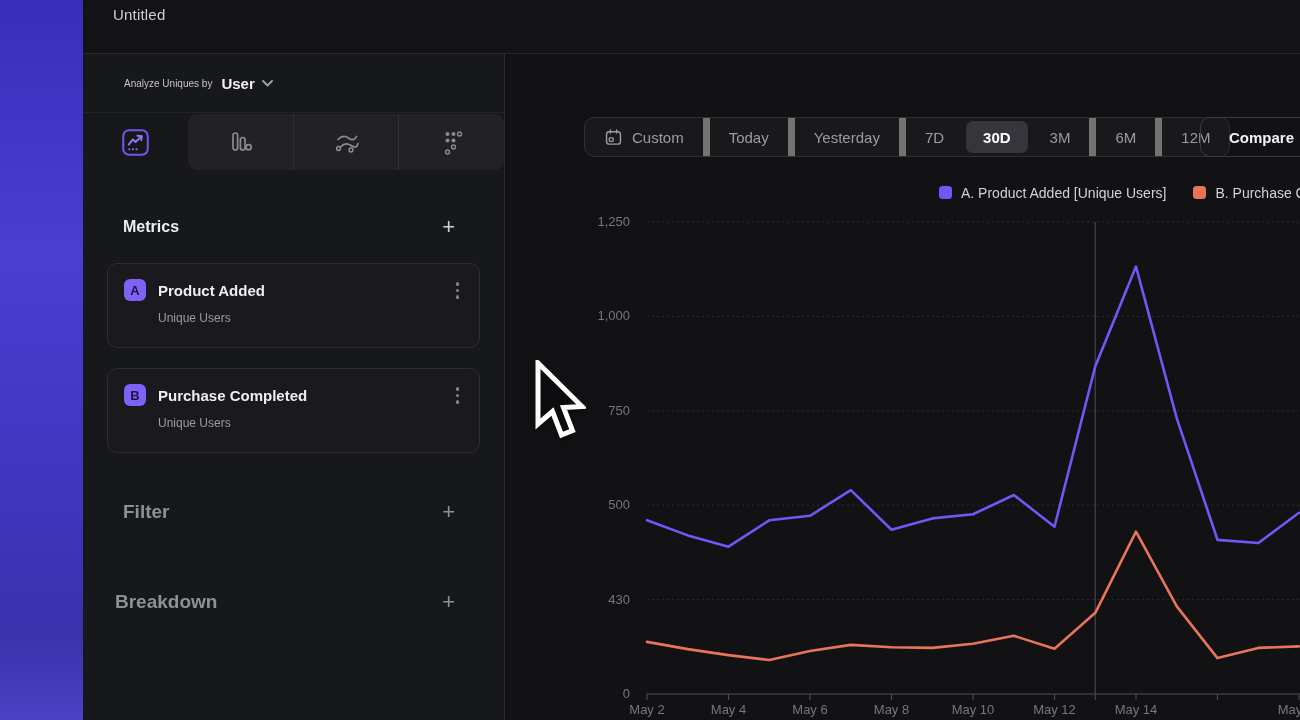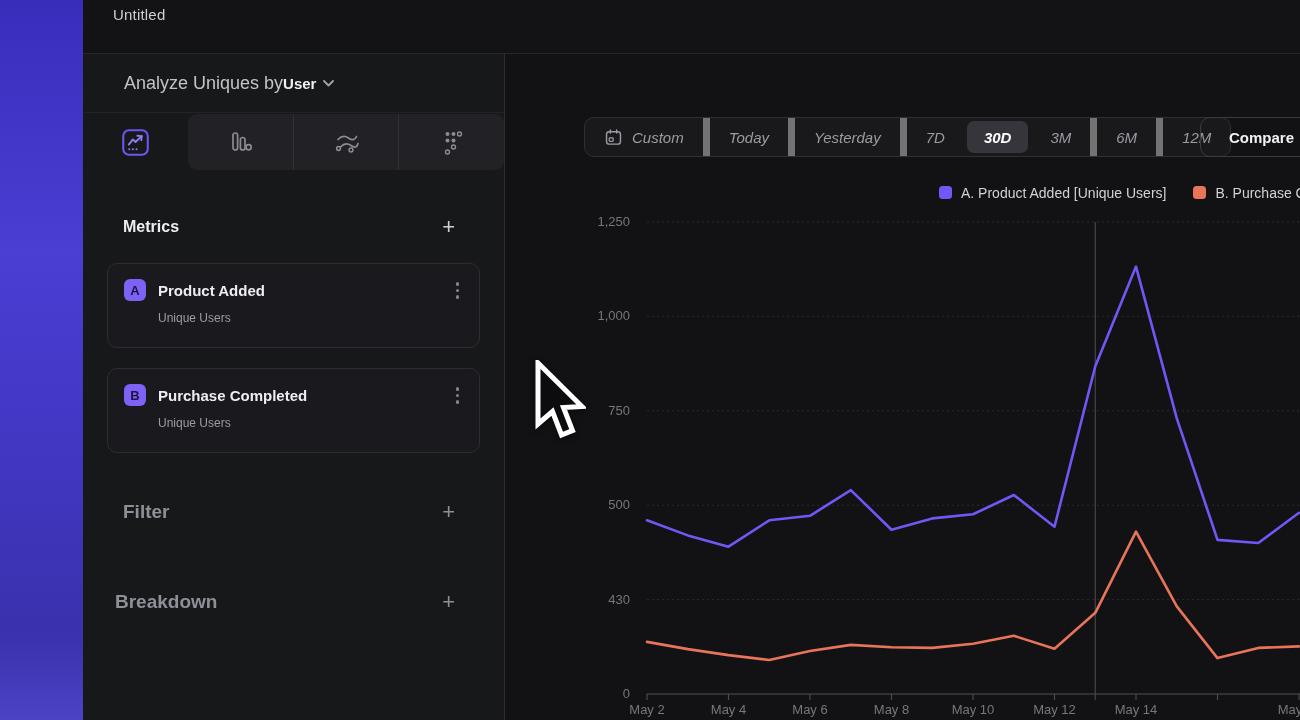--- a/index.html
+++ b/index.html
@@ -14,22 +14,22 @@
   
   .topbar { position:absolute; left:83px; top:0; width:1217px; height:54px;
     background:#131316; border-bottom:1px solid #26262b; }
   .topbar-title { position:absolute; left:30px; top:6px; font-size:15px; color:#cfcfd4; letter-spacing:.2px; }
 
   
   .sidebar { position:absolute; left:83px; top:54px; width:422px; height:666px;
     background:#17181a; border-right:1px solid #2a2a30; }
   .analyze-row { position:absolute; left:0; top:0; width:100%; height:59px;
     display:flex; align-items:center; padding-left:41px; border-bottom:1px solid #232327; }
-  .analyze-label { font-size:18px; color:#c3c3c9; }
-  .analyze-picker { display:flex; align-items:center; gap:7px; cursor:pointer; }
+  .analyze-label { font-size:10px; color:#c3c3c9; }
+  .analyze-picker { display:flex; align-items:center; gap:7px; margin-left:9px; cursor:pointer; }
   .analyze-value { font-size:15px; font-weight:700; color:#f0f0f3; }
 
   
   .tabs-row { position:absolute; left:0; top:60px; width:422px; height:56px; display:flex; }
   .tab-selected { width:105px; display:flex; align-items:center; justify-content:center; }
   .tab-strip { flex:1; margin-right:1px; background:#222226; border-radius:9px;
     display:flex; overflow:hidden; }
   .tab-cell { flex:1; display:flex; align-items:center; justify-content:center; }
   .tab-cell + .tab-cell { border-left:1px solid #303035; }
 
@@ -53,21 +53,21 @@
   .kebab i { width:3.5px; height:3.5px; border-radius:50%; background:#85858d; }
 
   .filter-header { top:443px; }
   .breakdown-header { top:533px;padding-left:32px; }
   .section-label { font-size:19px; font-weight:600; color:#8f8f97; }
 
   
   .chart-panel { position:absolute; left:505px; top:54px; width:795px; height:666px; background:#121214; }
 
   .range-toolbar { position:absolute; left:79px; top:63px; height:40px; display:flex; align-items:stretch;
-    background:#19191c; border:1px solid #2f2f34; border-radius:10px;font-style:italic; }
+    background:#19191c; border:1px solid #2f2f34; border-radius:10px; }
   .range-item { display:flex; align-items:center; gap:9px; padding:0 19px; font-size:15px;
     color:#9b9ba3; cursor:pointer; white-space:nowrap; }
   .range-item + .range-item { border-left:7px solid #737373; }
   .range-sel { background:#35353b; color:#ffffff; font-weight:700; border-radius:7px; margin:3px;
     padding:0 17px; border-left:none !important; }
   .range-after-sel { border-left:none !important; }
 
   .compare-btn { position:absolute; left:695px; top:63px; height:40px; width:150px;
     background:transparent; border:1px solid #3a3a40; border-radius:10px; color:#f2f2f5;
     font-size:15px; font-weight:700; font-family:inherit; text-align:left; padding-left:28px; cursor:pointer; }

